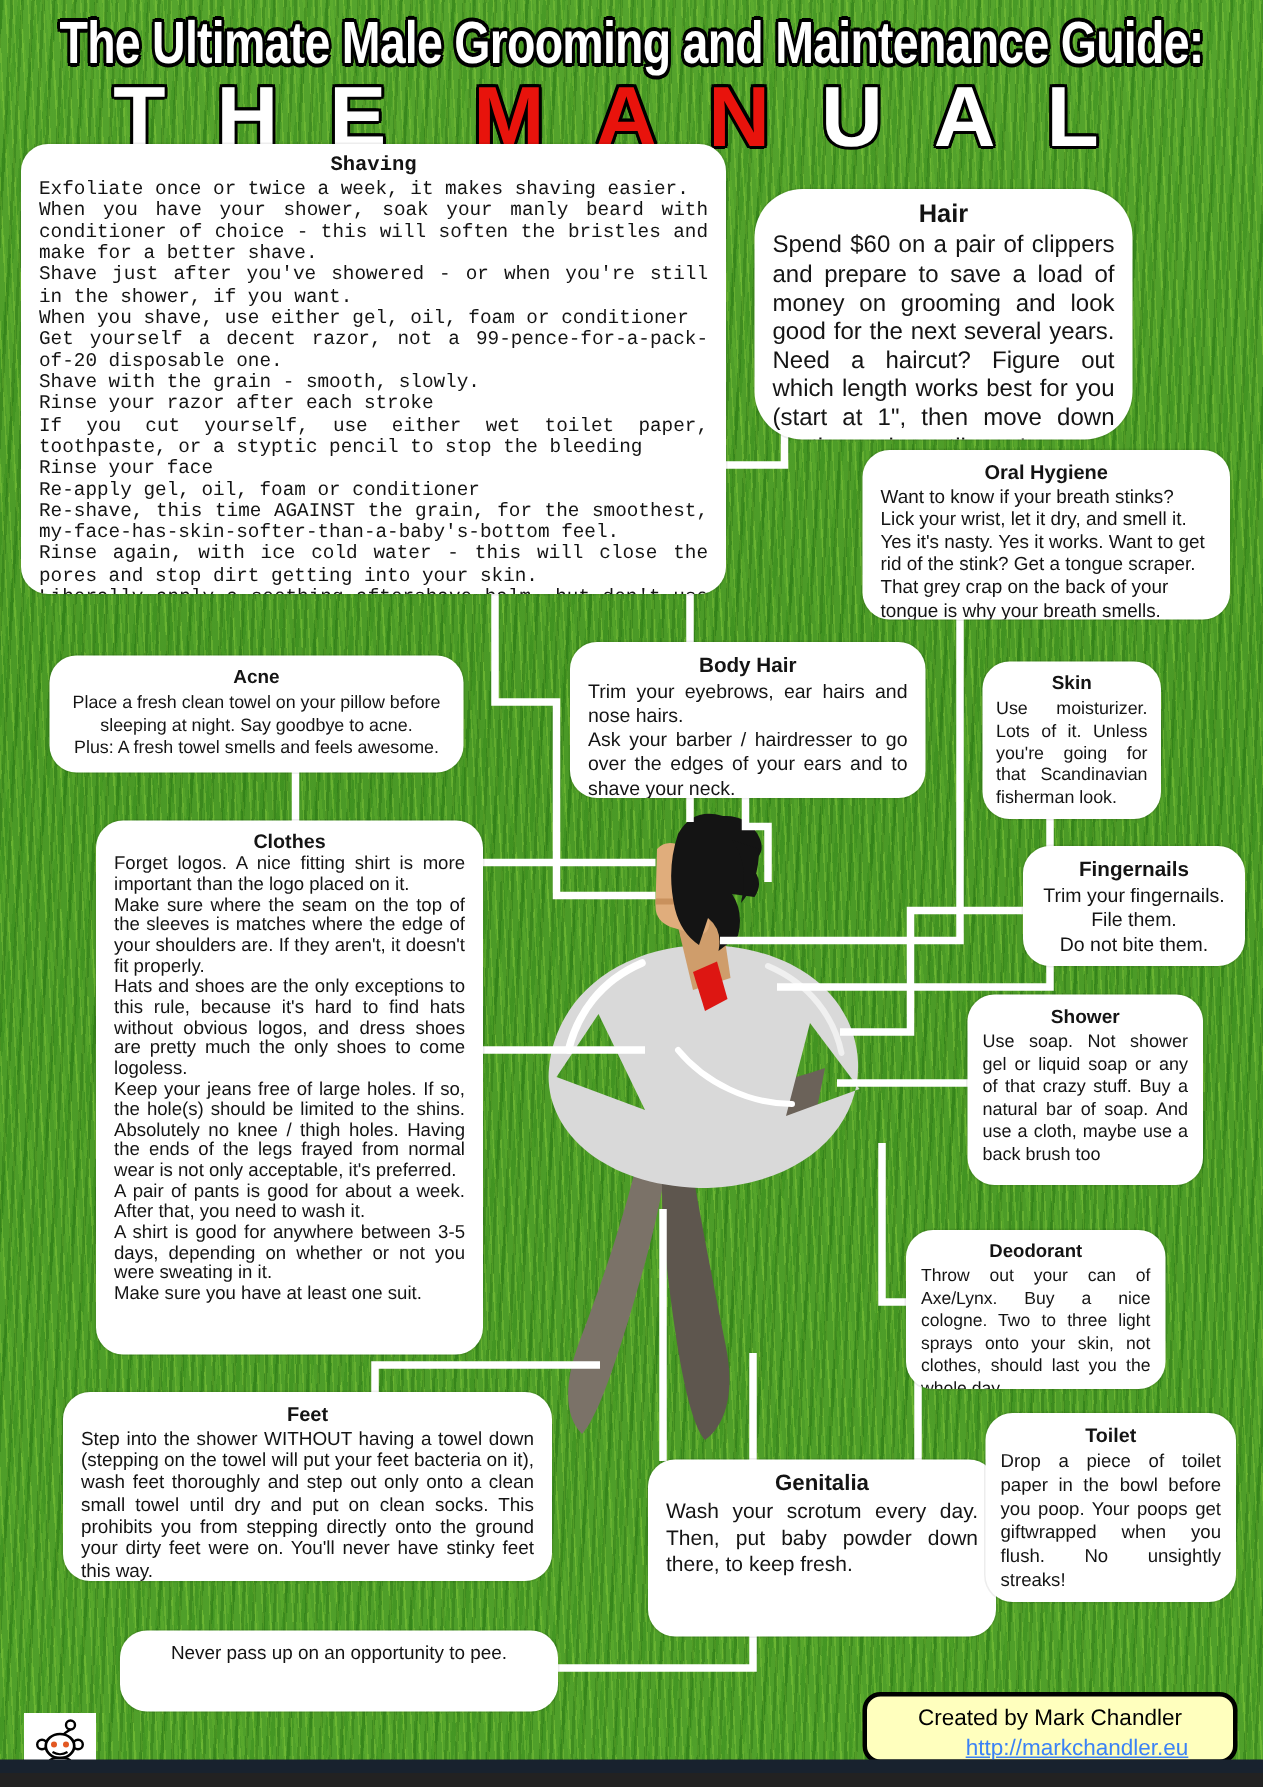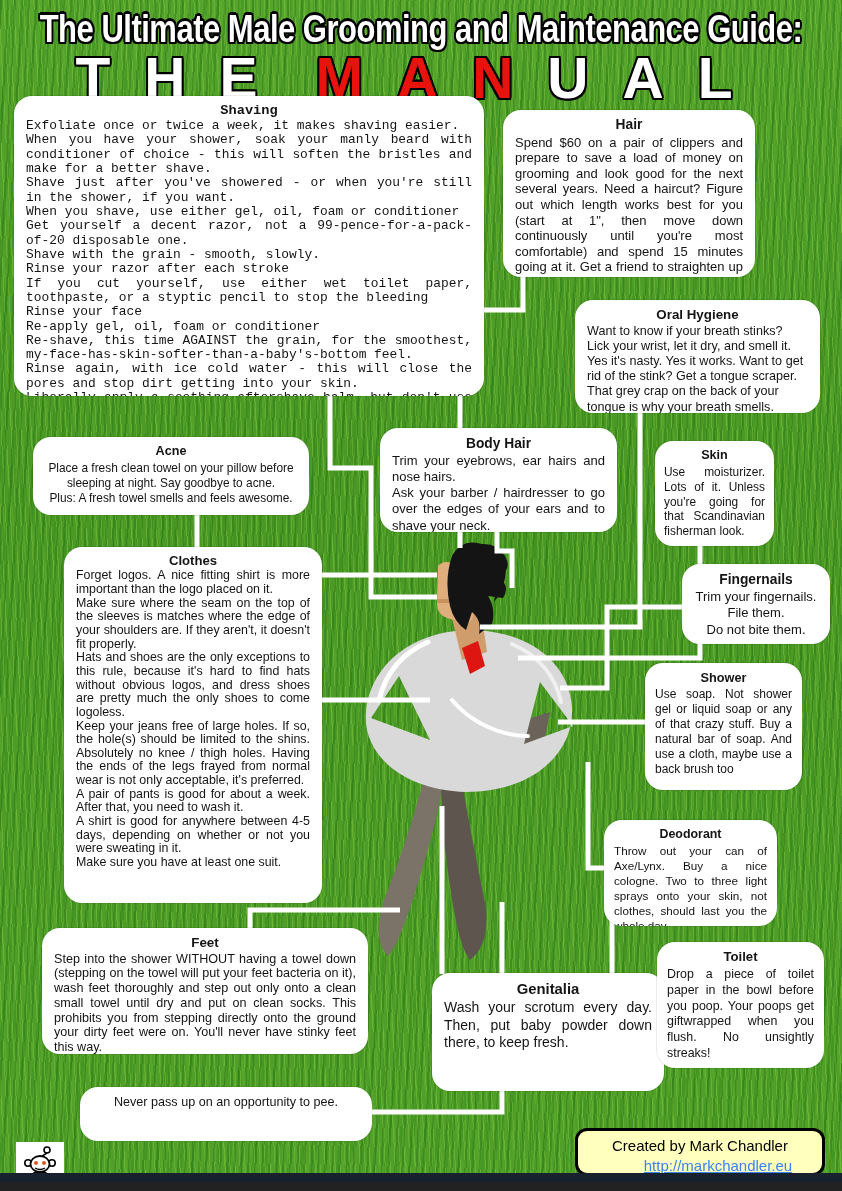--- a/index.html
+++ b/index.html
@@ -105,21 +105,21 @@
     <p>Rinse your razor after each stroke</p>
     <p>If you cut yourself, use either wet toilet paper, toothpaste, or a styptic pencil to stop the bleeding</p>
     <p>Rinse your face</p>
     <p>Re-apply gel, oil, foam or conditioner</p>
     <p>Re-shave, this time AGAINST the grain, for the smoothest, my-face-has-skin-softer-than-a-baby's-bottom feel.</p>
     <p>Rinse again, with ice cold water - this will close the pores and stop dirt getting into your skin.</p>
     <p>Liberally apply a soothing aftershave balm, but don't use alcohol-based aftershave, it dries out your skin.</p>
     <p>Dry your razor off on a towel after you use it, it will last a lot longer.</p>
   </div>
 
-  <div class="card just" style="left:503px;top:110px;width:252px;height:167px;font-size:13px;line-height:1.2;">
+  <div class="card just" style="left:503px;top:126px;width:252px;height:167px;font-size:16px;line-height:1.2;border-radius:32px;">
     <div class="card-title">Hair</div>
     <p>Spend $60 on a pair of clippers and prepare to save a load of money on grooming and look good for the next several years. Need a haircut? Figure out which length works best for you (start at 1", then move down continuously until you're most comfortable) and spend 15 minutes going at it. Get a friend to straighten up the back for you.</p>
   </div>
 
   <div class="card" style="left:575px;top:300px;width:245px;height:113px;font-size:12.6px;line-height:1.2;">
     <div class="card-title">Oral Hygiene</div>
     <p>Want to know if your breath stinks? Lick your wrist, let it dry, and smell it. Yes it's nasty. Yes it works. Want to get rid of the stink? Get a tongue scraper. That grey crap on the back of your tongue is why your breath smells.</p>
   </div>
 
   <div class="card cent" style="left:33px;top:437px;width:276px;height:78px;font-size:11.9px;line-height:1.25;">
@@ -139,21 +139,21 @@
     <p>Use moisturizer. Lots of it. Unless you're going for that Scandinavian fisherman look.</p>
   </div>
 
   <div class="card just" style="left:64px;top:547px;width:258px;height:356px;font-size:12.4px;line-height:1.1;">
     <div class="card-title">Clothes</div>
     <p>Forget logos. A nice fitting shirt is more important than the logo placed on it.</p>
     <p>Make sure where the seam on the top of the sleeves is matches where the edge of your shoulders are. If they aren't, it doesn't fit properly.</p>
     <p>Hats and shoes are the only exceptions to this rule, because it's hard to find hats without obvious logos, and dress shoes are pretty much the only shoes to come logoless.</p>
     <p>Keep your jeans free of large holes. If so, the hole(s) should be limited to the shins. Absolutely no knee / thigh holes. Having the ends of the legs frayed from normal wear is not only acceptable, it's preferred.</p>
     <p>A pair of pants is good for about a week. After that, you need to wash it.</p>
-    <p>A shirt is good for anywhere between 4-5 days, depending on whether or not you were sweating in it.</p>
+    <p>A shirt is good for anywhere between 3-5 days, depending on whether or not you were sweating in it.</p>
     <p>Make sure you have at least one suit.</p>
   </div>
 
   <div class="card cent" style="left:682px;top:564px;width:148px;height:80px;font-size:13px;line-height:1.25;padding:7px 6px;">
     <div class="card-title">Fingernails</div>
     <p>Trim your fingernails.</p>
     <p>File them.</p>
     <p>Do not bite them.</p>
   </div>
 

